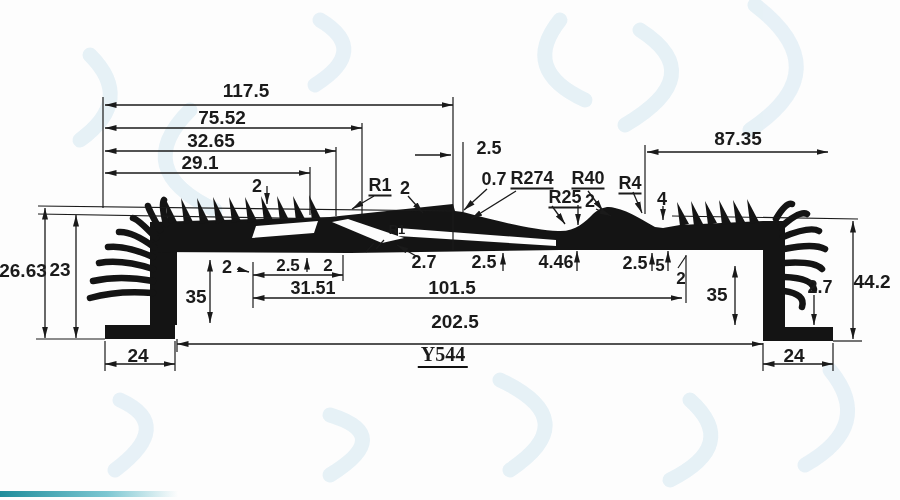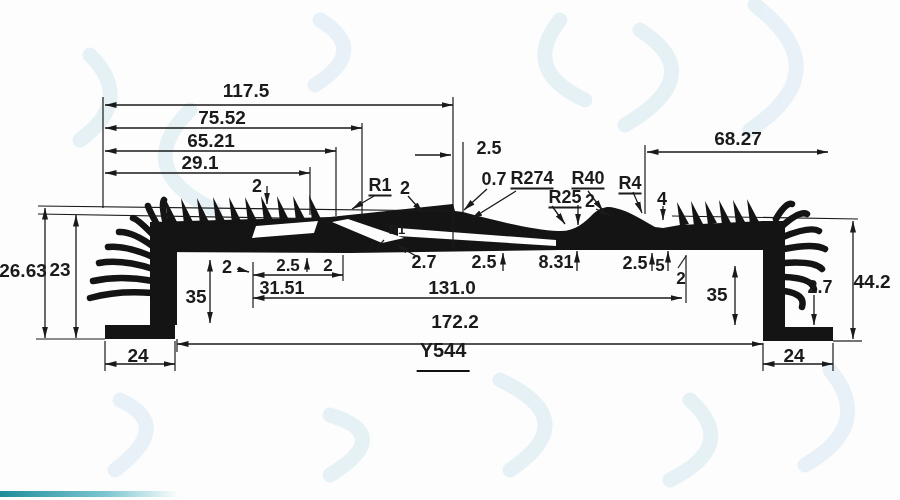--- a/index.html
+++ b/index.html
@@ -5,21 +5,21 @@
   html,body{margin:0;padding:0;background:#fff;}
   #stage{position:relative;width:900px;height:500px;background:#fdfdfd;overflow:hidden;
          font-family:"Liberation Sans",sans-serif;color:#1a1a1a;}
   #stage svg{position:absolute;left:0;top:0;}
   .lbl{position:absolute;transform:translate(-50%,-50%);white-space:nowrap;
        font-size:18px;font-weight:600;color:#1b1b1b;letter-spacing:0px;line-height:1;}
   .big{font-size:19px;text-align:right;}
   .sm{font-size:17px;}
   .tiny{font-size:13px;}
   .ul{border-bottom:2px solid #1b1b1b;padding-bottom:1px;}
-  .part{font-size:20px;font-weight:700;border-bottom:2px solid #111;padding:0 3px 10px 3px;}
+  .part{font-size:20px;font-weight:700;border-bottom:2px solid #111;padding:0 3px 2px 3px;font-family:Liberation Serif, serif;}
 </style>
 </head>
 <body>
 
 <div id="stage">
 
 <svg width="900" height="500" viewBox="0 0 900 500">
   <defs>
     <marker id="mE" markerUnits="userSpaceOnUse" markerWidth="12" markerHeight="8" refX="11.5" refY="4" orient="auto">
       <path d="M11.5,4 L0,1 L0,7 Z" fill="#1a1a1a"></path>
@@ -170,55 +170,55 @@
     <line x1="307" y1="272" x2="307" y2="258" marker-end="url(#mE)"></line>
     <line x1="503" y1="271" x2="503" y2="253" marker-end="url(#mE)"></line>
     <line x1="577" y1="271" x2="577" y2="251" marker-end="url(#mE)"></line>
     <line x1="652" y1="271" x2="652" y2="253" marker-end="url(#mE)"></line>
     <line x1="668" y1="271" x2="668" y2="251" marker-end="url(#mE)"></line>
   </g>
 </svg>
 
 <span class="lbl big" style="left:246px;top:90px">117.5</span>
 <span class="lbl big" style="left:222px;top:117px">75.52</span>
-<span class="lbl big" style="left:211px;top:140px">65.21</span>
+<span class="lbl big" style="left:211px;top:140px">32.65</span>
 <span class="lbl big" style="left:200px;top:162px">29.1</span>
 <span class="lbl" style="left:257px;top:186px">2</span>
 <span class="lbl" style="left:489px;top:148px">2.5</span>
 
 <span class="lbl ul" style="left:380px;top:186px">R1</span>
 <span class="lbl" style="left:405px;top:188px">2</span>
 <span class="lbl" style="left:494px;top:179px">0.7</span>
 <span class="lbl ul" style="left:532px;top:179px">R274</span>
 <span class="lbl ul" style="left:565px;top:198px">R25</span>
 <span class="lbl ul" style="left:588px;top:179px">R40</span>
 <span class="lbl" style="left:590px;top:201px">2</span>
 <span class="lbl ul" style="left:630px;top:184px">R4</span>
 <span class="lbl" style="left:662px;top:199px">4</span>
 <span class="lbl tiny" style="left:397px;top:229px">R1</span>
 
-<span class="lbl big" style="left:738px;top:138px">68.27</span>
+<span class="lbl big" style="left:738px;top:138px">87.35</span>
 <span class="lbl big" style="left:23px;top:270px">26.63</span>
 <span class="lbl big" style="left:60px;top:269px">23</span>
 <span class="lbl big" style="left:872px;top:281px">44.2</span>
 
 <span class="lbl" style="left:227px;top:267px">2</span>
 <span class="lbl sm" style="left:288px;top:265px">2.5</span>
 <span class="lbl sm" style="left:328px;top:265px">2</span>
-<span class="lbl" style="left:282px;top:288px">31.51</span>
+<span class="lbl" style="left:313px;top:288px">31.51</span>
 <span class="lbl" style="left:424px;top:262px">2.7</span>
 <span class="lbl" style="left:484px;top:262px">2.5</span>
-<span class="lbl" style="left:556px;top:262px">8.31</span>
+<span class="lbl" style="left:556px;top:262px">4.46</span>
 <span class="lbl" style="left:635px;top:263px">2.5</span>
 <span class="lbl sm" style="left:660px;top:265px">5</span>
 <span class="lbl sm" style="left:681px;top:278px">2</span>
 
 <span class="lbl big" style="left:196px;top:296px">35</span>
 <span class="lbl big" style="left:717px;top:294px">35</span>
 <span class="lbl" style="left:820px;top:287px">2.7</span>
 
-<span class="lbl big" style="left:452px;top:287px">131.0</span>
-<span class="lbl big" style="left:455px;top:321px">172.2</span>
+<span class="lbl big" style="left:452px;top:287px">101.5</span>
+<span class="lbl big" style="left:455px;top:321px">202.5</span>
 <span class="lbl big" style="left:138px;top:355px">24</span>
 <span class="lbl big" style="left:794px;top:355px">24</span>
 <span class="lbl part" style="left:443px;top:356px">Y544</span>
 
 </div>
 
 </body></html>

